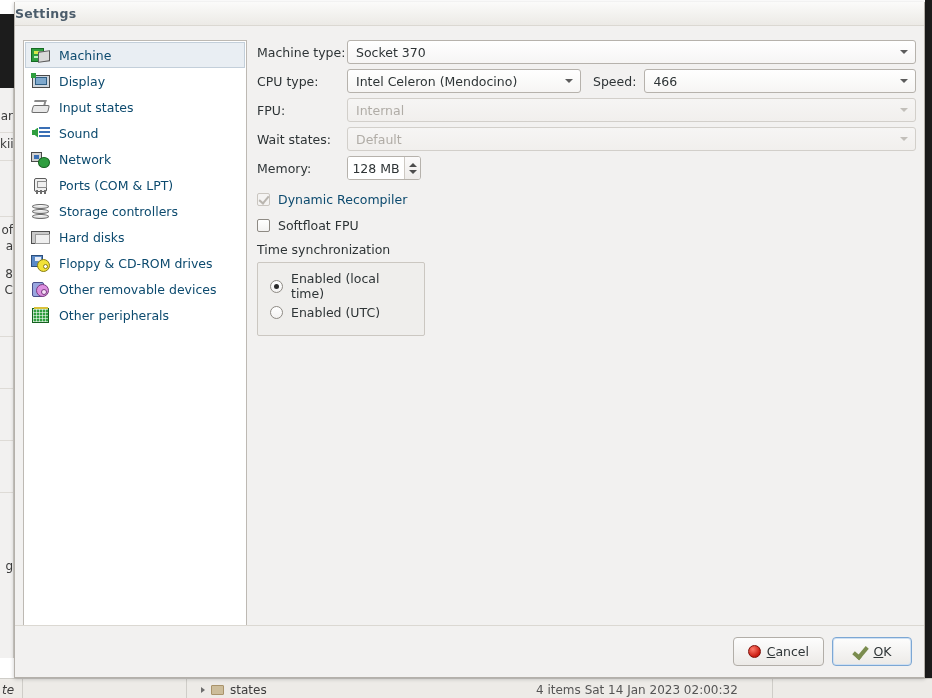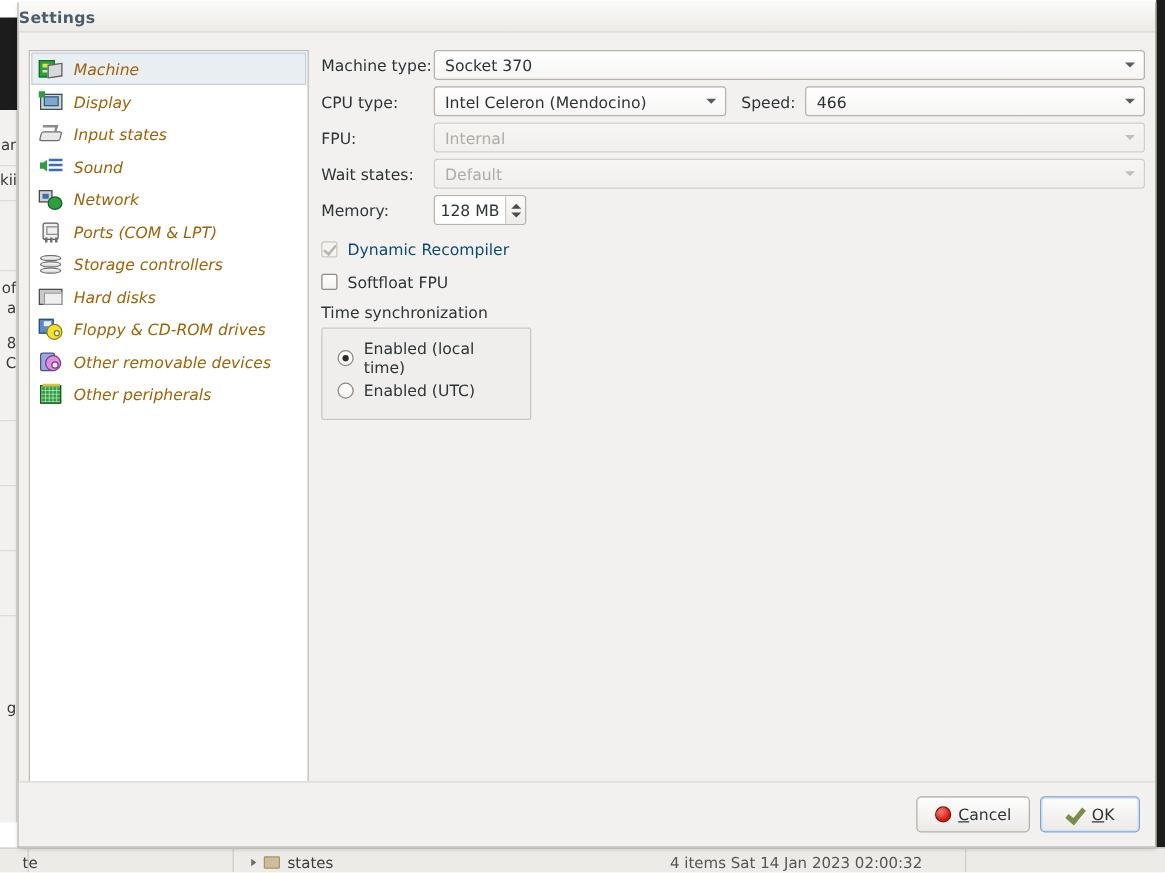--- a/index.html
+++ b/index.html
@@ -105,21 +105,21 @@
   .side-item {
     display:flex; align-items:center; gap:8px;
     height:26px; padding:0 5px;
     border:1px solid transparent;
     cursor:default;
   }
   .side-item.selected {
     background:#e9eef3;
     border:1px solid #c3cfda;
   }
-  .side-label { font-size:12.5px; color:#a16207; white-space:nowrap;font-style:italic; }
+  .side-label { font-size:12.5px; color:#0c4a6e; white-space:nowrap; }
   .side-icon { width:20px; height:19px; position:relative; flex:0 0 20px; }
 
   
   .ic-machine .board { position:absolute; left:0; top:2px; width:13px; height:14px;
       background:#2f9e3f; border:1px solid #166b23; }
   .ic-machine .board:before { content:""; position:absolute; left:2px; top:2px; width:5px; height:3px; background:#d8e84a; }
   .ic-machine .board:after { content:""; position:absolute; left:2px; top:7px; width:8px; height:2px; background:#bdf0c4; }
   .ic-machine .chip { position:absolute; left:7px; top:5px; width:12px; height:11px;
       background:#d9d9d9; border:1px solid #5a5a5a; transform:skewY(-8deg); }
 
@@ -317,21 +317,21 @@
     <div class="bg-sep" style="top:300px;"></div>
     <div class="bg-sep" style="top:352px;"></div>
     <div class="bg-sep" style="top:404px;"></div>
     <div class="bg-frag" style="top:472px;">g</div>
   </div>
 
   <div class="bg-right-dark"></div>
 
   <div class="bg-bottom">
     <div class="bg-bottom-inner">
-      <div class="bb-left" style="left:18px;">te</div>
+      <div class="bb-left" style="left:2px;font-style:italic;">te</div>
       <div class="bb-divider" style="left:22px;"></div>
       <div class="bb-divider" style="left:186px;"></div>
       <div class="bb-tri" style="left:201px;"></div>
       <div class="bb-folder" style="left:211px;"></div>
       <div class="bb-crumb" style="left:230px;">states</div>
       <div class="bb-status" style="left:536px;">4 items    Sat 14 Jan 2023 02:00:32</div>
       <div class="bb-divider" style="left:772px;"></div>
     </div>
   </div>
 

